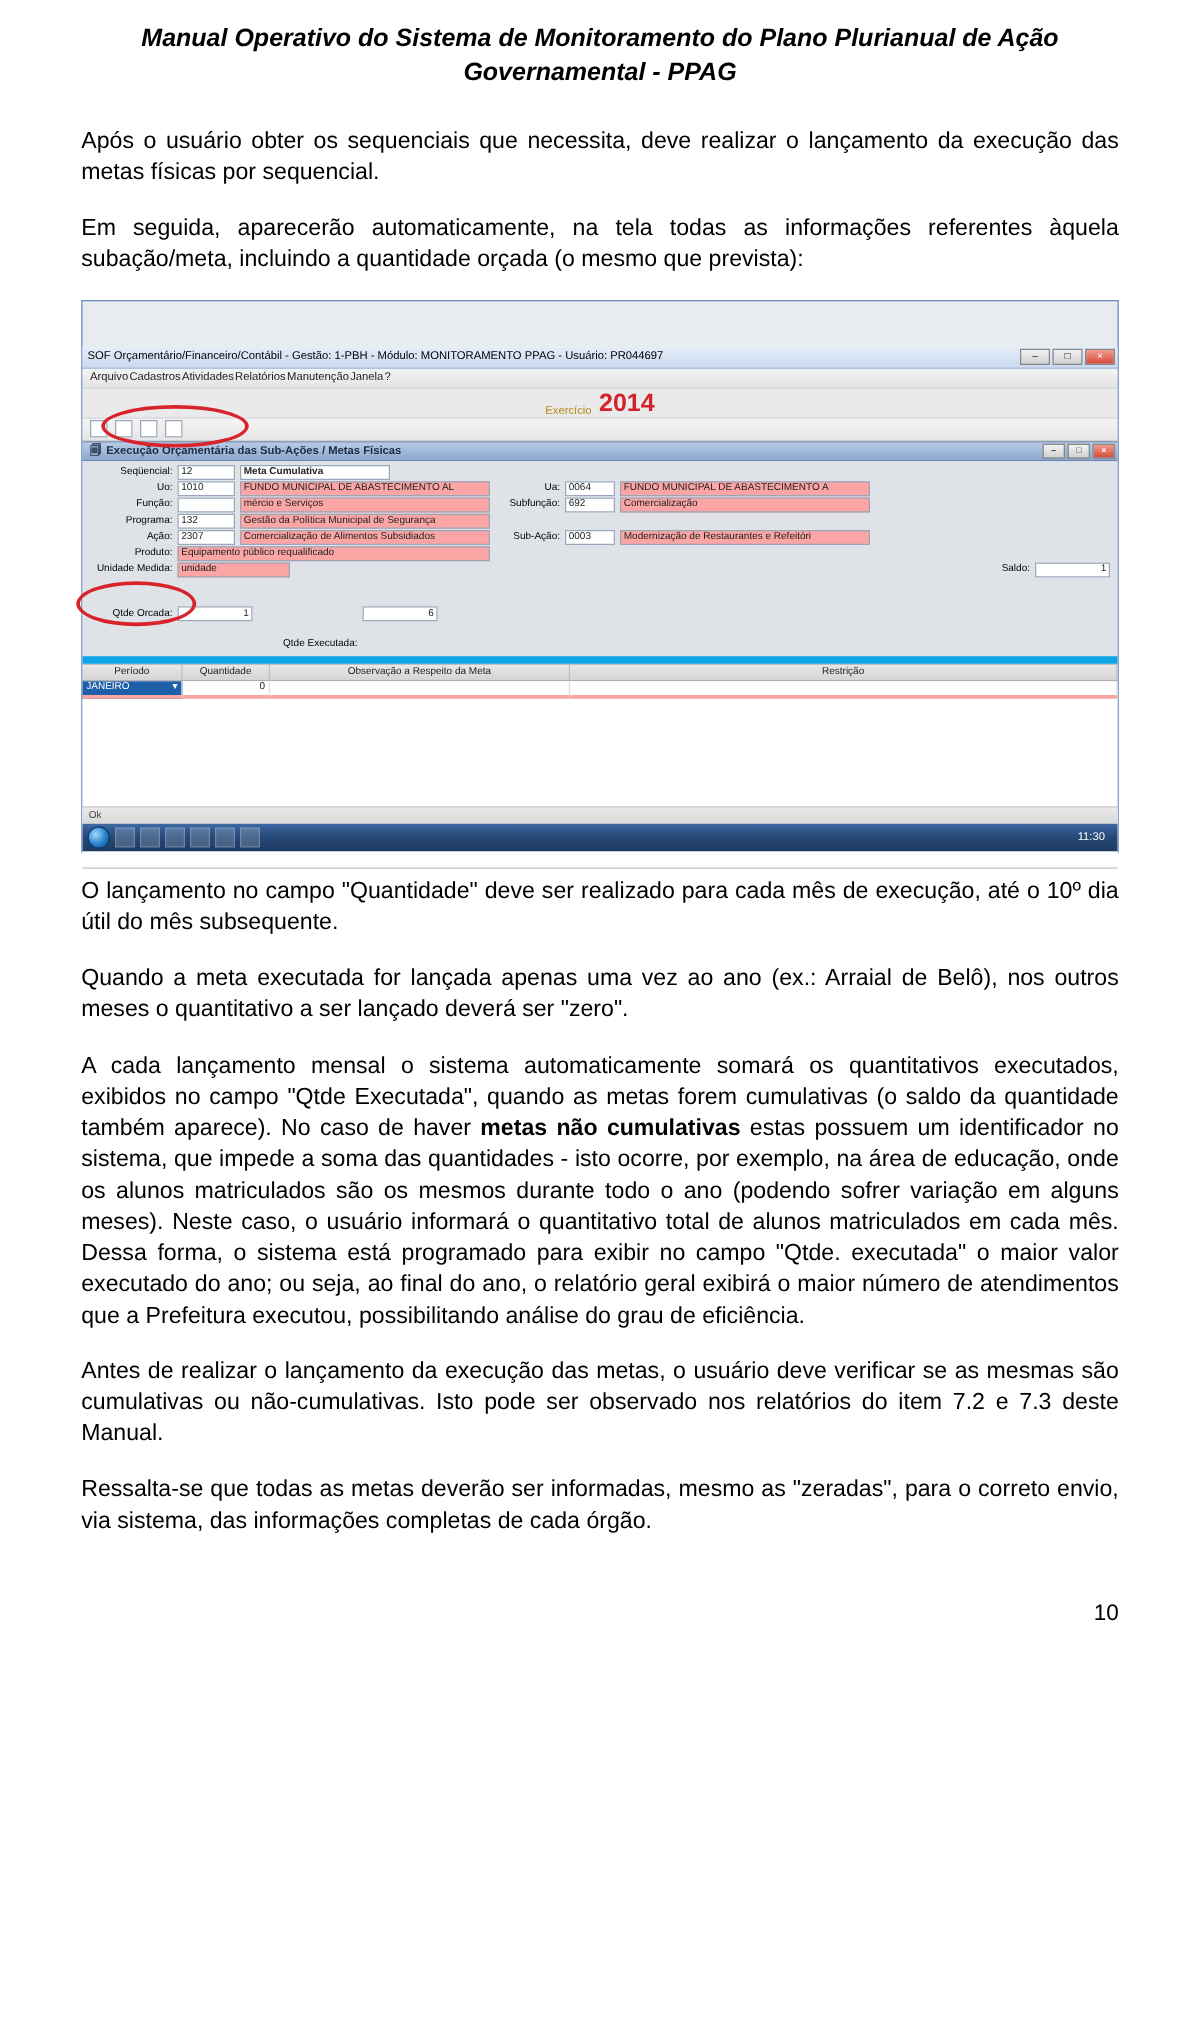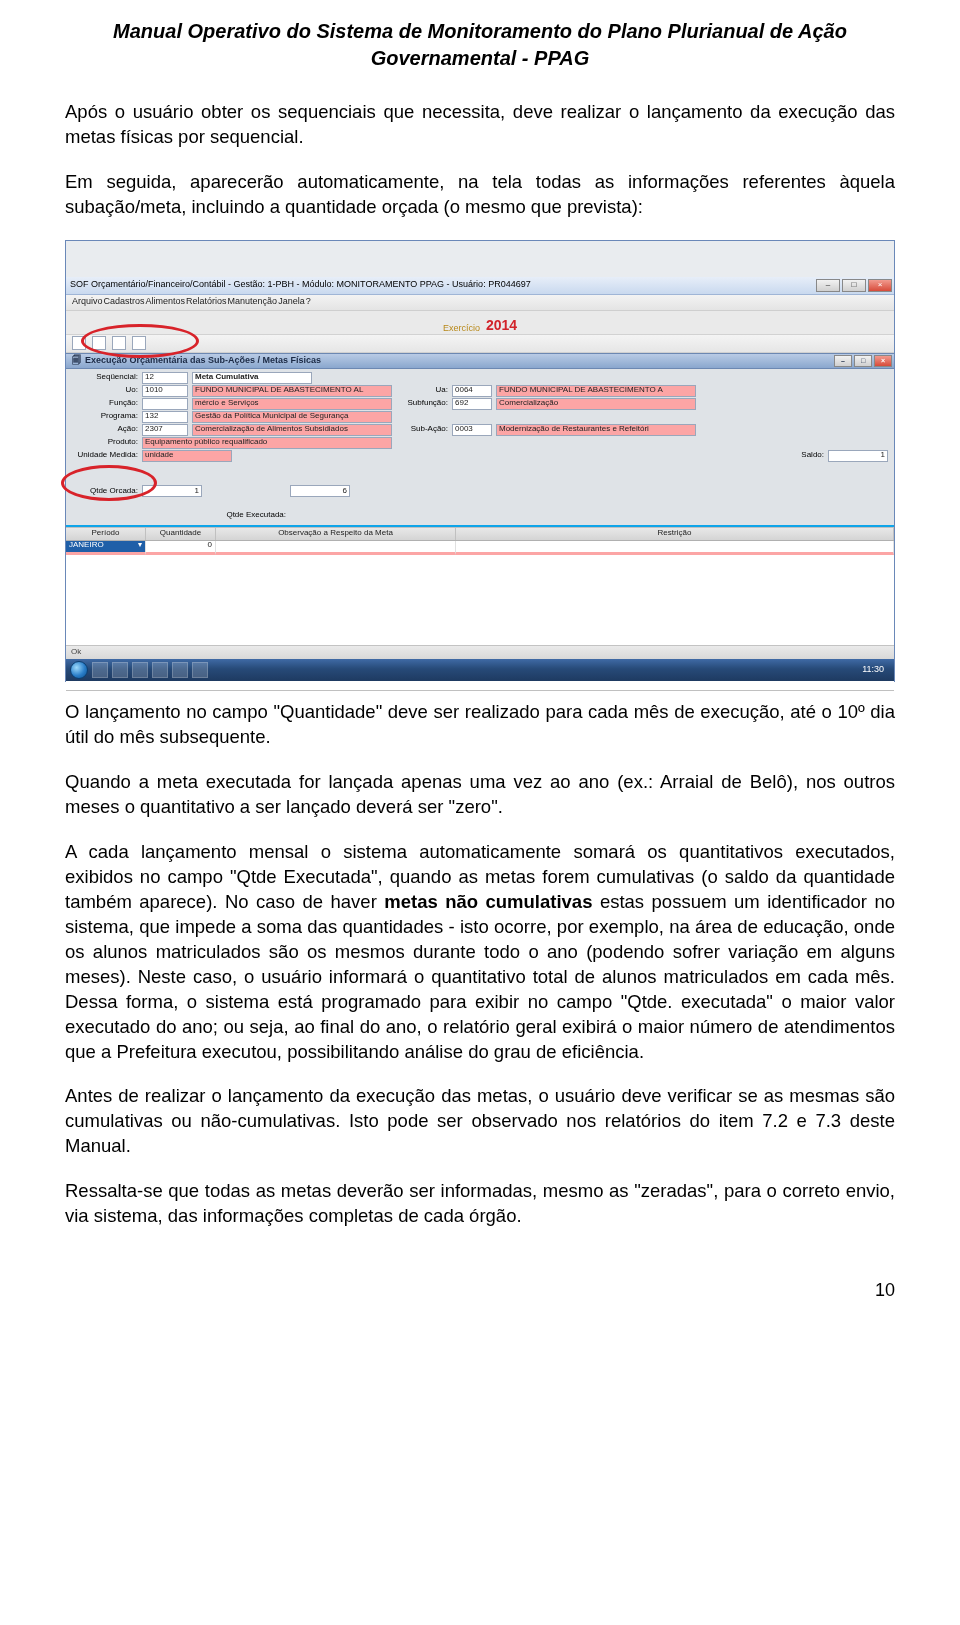--- a/index.html
+++ b/index.html
@@ -73,21 +73,21 @@
   .exercicio-row {
     height: 24px;
     background:#eaeaea;
     display:flex;
     align-items:flex-end;
     justify-content:center;
     gap:6px;
     border-bottom:1px solid #d2d2d2;
     font-size:10px;
   }
-  .exercicio-row .year { color:#d2232a; font-weight:bold; font-size:14px; }
+  .exercicio-row .year { color:#d2232a; font-weight:bold; font-size:20px; }
   .exercicio-row .lbl { color:#b8891a; font-size:9px; }
   .toolbar {
     height: 18px;
     background: linear-gradient(#f4f4f4,#e6e6e6);
     border-bottom: 1px solid #d0d0d0;
     display:flex;
     gap:6px;
     padding:0 6px;
     align-items:center;
   }
@@ -103,21 +103,21 @@
     display:flex;
     align-items:center;
     padding:0 6px;
     position: relative;
   }
   .section-header .sh-btns { position:absolute; right:2px; top:1px; display:flex; gap:2px; }
   .sh-btn { width:18px; height:12px; background:linear-gradient(#f2f2f2,#d0d0d0); border:1px solid #888; font-size:7px; display:flex; align-items:center; justify-content:center; }
   .sh-btn.close { background:linear-gradient(#f29a8e,#d74b3a); color:#fff; }
   .form-area {
     background:#dfe3e7;
-    border-bottom:2px solid #0ea5e9;
+    border-bottom:6px solid #0ea5e9;
     padding: 2px 6px 4px 6px;
     position: relative;
   }
   .frow { display:flex; align-items:center; gap:4px; margin:1px 0; }
   .flabel { color:#000; font-size:8px; text-align:right; }
   .fval { background:#fff; border:1px solid #9aa7bb; height:12px; font-size:8px; padding:0 2px; display:flex; align-items:center; overflow:hidden; }
   .fval.readonly { background:#fca5a5; }
   .grid-head {
     height: 14px;
     background: linear-gradient(#e8e8e8,#d4d4d4);
@@ -196,21 +196,21 @@
         <span class="ttxt">SOF Orçamentário/Financeiro/Contábil - Gestão: 1-PBH - Módulo: MONITORAMENTO PPAG - Usuário: PR044697</span>
         <div class="win-btns">
           <div class="win-btn">–</div>
           <div class="win-btn">□</div>
           <div class="win-btn close">×</div>
         </div>
       </div>
       <div class="menubar">
         <span>Arquivo</span>
         <span>Cadastros</span>
-        <span>Alimentos</span>
+        <span>Atividades</span>
         <span>Relatórios</span>
         <span>Manutenção</span>
         <span>Janela</span>
         <span>?</span>
       </div>
       <div class="exercicio-row">
         <span class="lbl">Exercício</span>
         <span class="year">2014</span>
       </div>
       <div class="toolbar">

